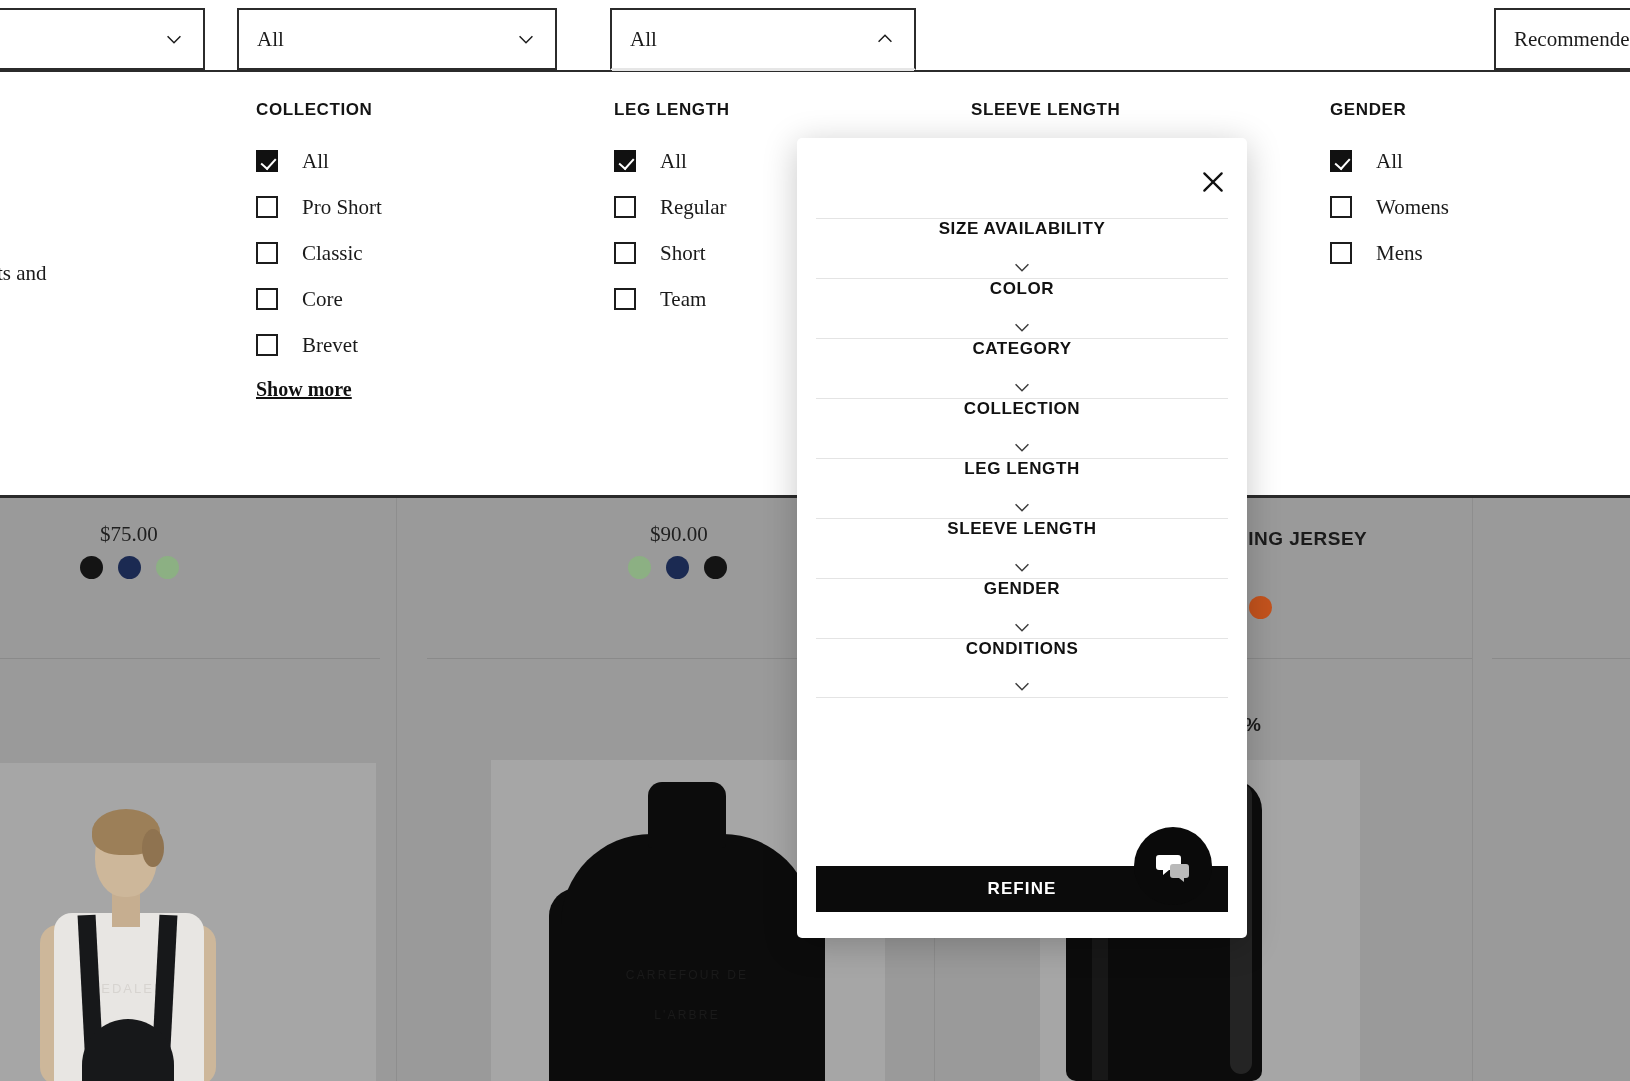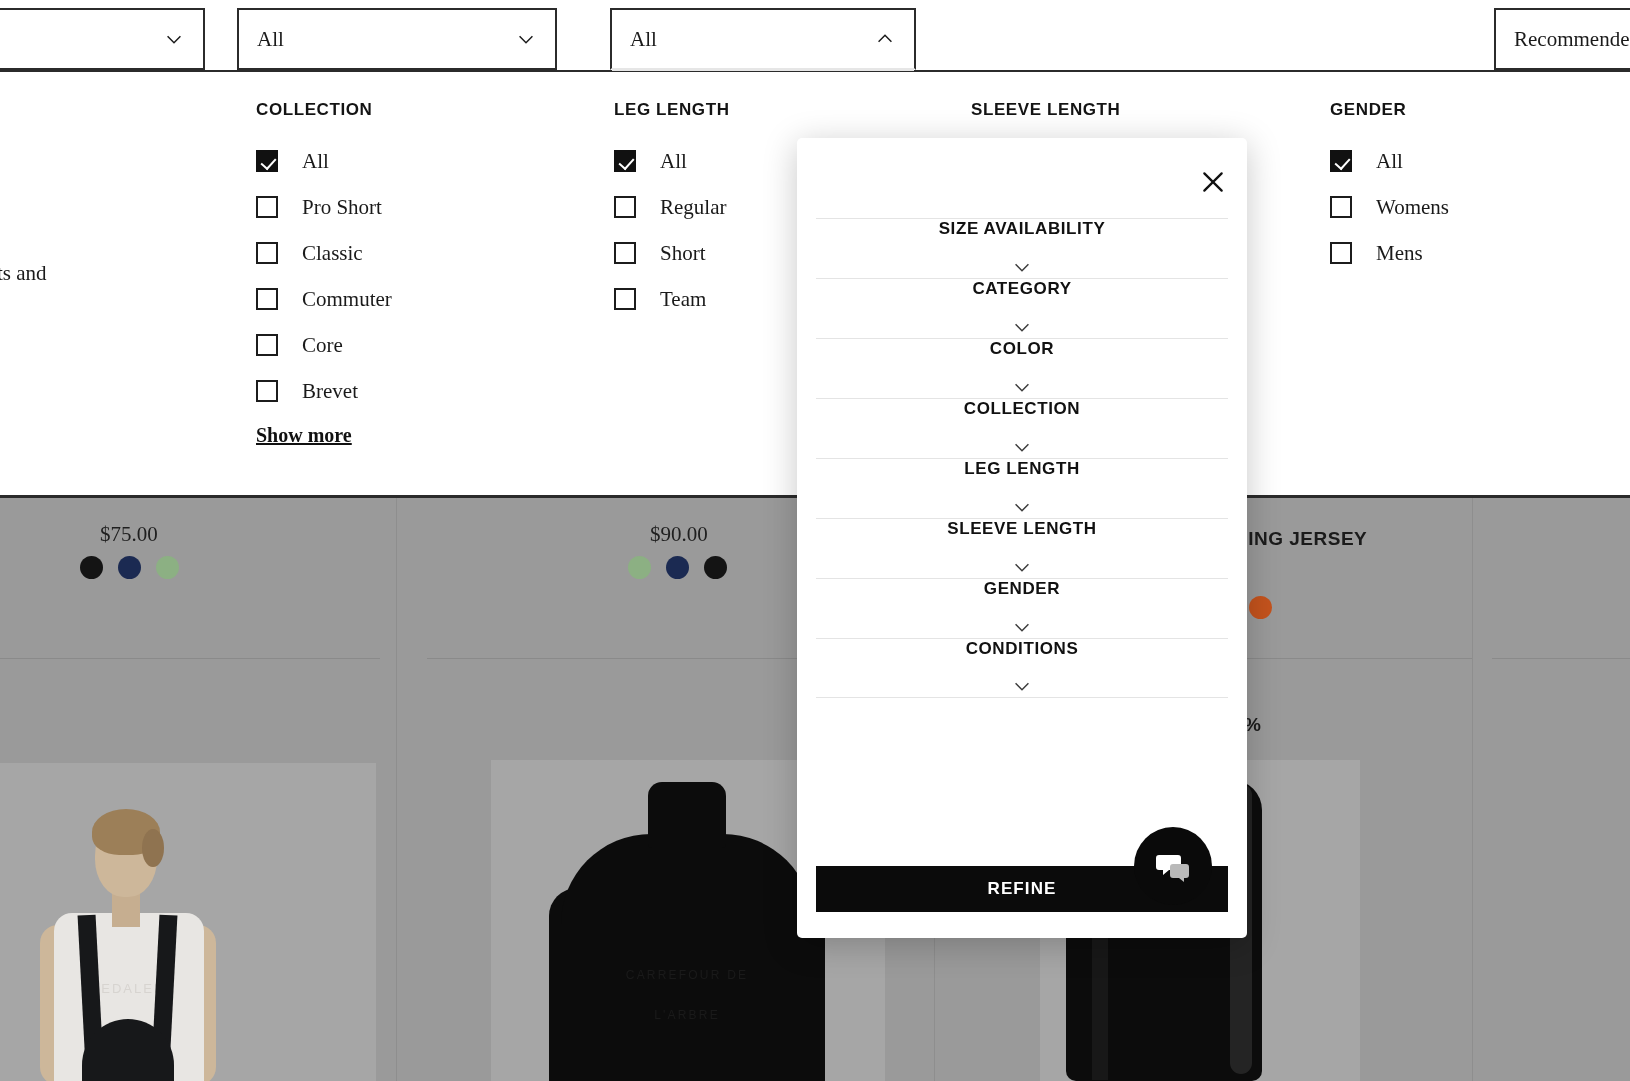--- a/index.html
+++ b/index.html
@@ -253,24 +253,20 @@
       <div class="fitem">
         <span class="cbx"></span>
         <span class="fitem-label">Pro Short</span>
       </div>
       <div class="fitem">
         <span class="cbx"></span>
         <span class="fitem-label">Classic</span>
       </div>
       <div class="fitem">
         <span class="cbx"></span>
-        <span class="fitem-label">Commuter</span>
-      </div>
-      <div class="fitem">
-        <span class="cbx"></span>
         <span class="fitem-label">Core</span>
       </div>
       <div class="fitem">
         <span class="cbx"></span>
         <span class="fitem-label">Brevet</span>
       </div>
       <div class="showmore">Show more</div>
     </div>
 
     <div class="fcol" id="col-leglength" style="top:28px">
@@ -363,29 +359,29 @@
     <div class="modal-body">
       <div class="acc-row">
         <span class="acc-label">SIZE AVAILABILITY</span>
         <span class="acc-chev">
           <svg viewBox="0 0 24 24" width="22" height="22">
               <path d="M5 9l7 7 7-7" fill="none" stroke="#1a1a1a" stroke-width="1.6"></path>
             </svg>
         </span>
       </div>
       <div class="acc-row">
+        <span class="acc-label">COLOR</span>
+        <span class="acc-chev">
+          <svg viewBox="0 0 24 24" width="22" height="22">
+              <path d="M5 9l7 7 7-7" fill="none" stroke="#1a1a1a" stroke-width="1.6"></path>
+            </svg>
+        </span>
+      </div>
+      <div class="acc-row">
         <span class="acc-label">CATEGORY</span>
-        <span class="acc-chev">
-          <svg viewBox="0 0 24 24" width="22" height="22">
-              <path d="M5 9l7 7 7-7" fill="none" stroke="#1a1a1a" stroke-width="1.6"></path>
-            </svg>
-        </span>
-      </div>
-      <div class="acc-row">
-        <span class="acc-label">COLOR</span>
         <span class="acc-chev">
           <svg viewBox="0 0 24 24" width="22" height="22">
               <path d="M5 9l7 7 7-7" fill="none" stroke="#1a1a1a" stroke-width="1.6"></path>
             </svg>
         </span>
       </div>
       <div class="acc-row">
         <span class="acc-label">COLLECTION</span>
         <span class="acc-chev">
           <svg viewBox="0 0 24 24" width="22" height="22">

